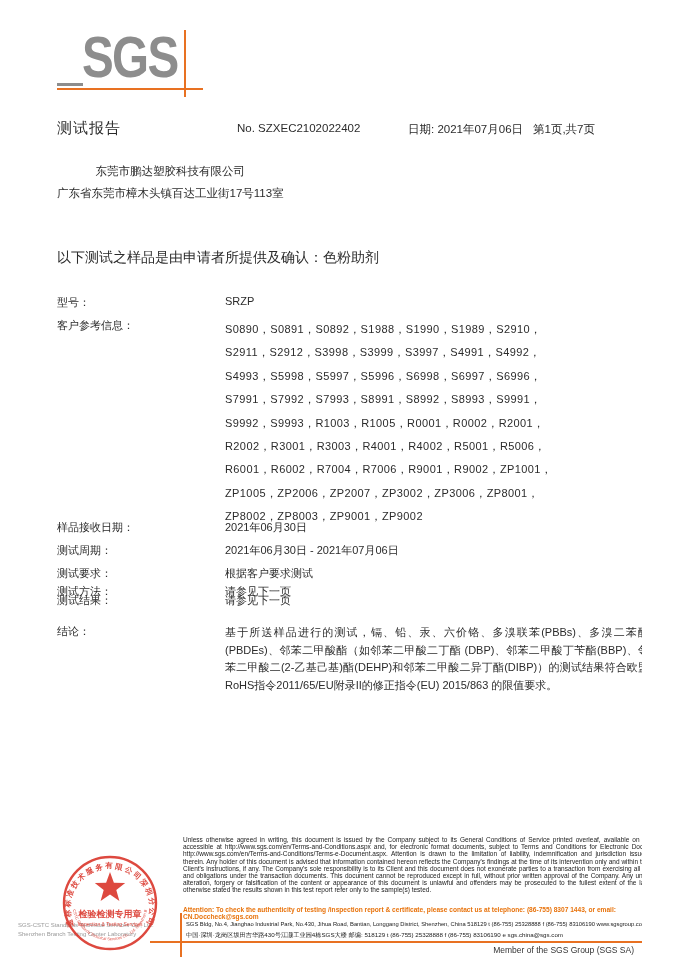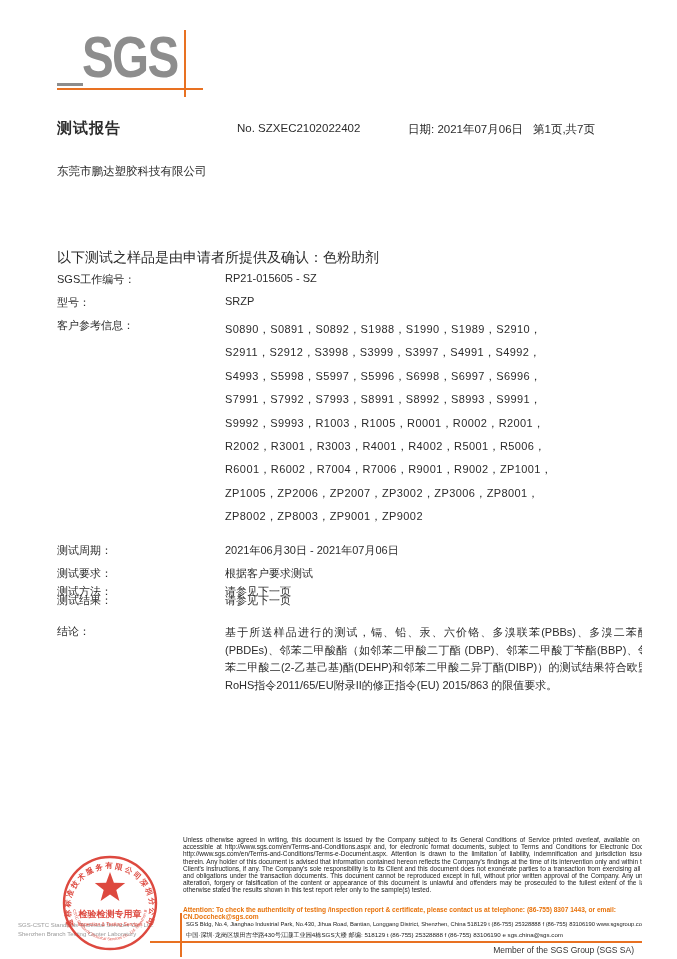--- a/index.html
+++ b/index.html
@@ -10,21 +10,21 @@
   
   .logo-text{
     position:absolute;left:82px;top:29px;line-height:56px;
     font-weight:bold;font-size:58px;color:#8d8d8d;
     transform:scaleX(.82);transform-origin:left top;letter-spacing:-2px;
   }
   .logo-underline{position:absolute;left:57px;top:83px;width:26px;height:3px;background:#8d8d8d;}
   .logo-line-h{position:absolute;left:57px;top:88px;width:146px;height:2px;background:#e87122;}
   .logo-line-v{position:absolute;left:184px;top:30px;width:2px;height:67px;background:#e87122;}
   
-  .doc-title{position:absolute;left:57px;top:119px;font-size:15px;font-weight:bold;letter-spacing:1px;}
+  .doc-title{position:absolute;left:57px;top:119px;font-size:15px;font-weight:normal;letter-spacing:1px;}
   .report-no{position:absolute;left:237px;top:122px;font-size:11.5px;}
   .report-date{position:absolute;left:408px;top:122px;font-size:11.5px;}
   .page-ind{position:absolute;left:533px;top:122px;font-size:11.5px;}
   
   .applicant{position:absolute;left:57px;top:160px;font-size:11.5px;line-height:22px;text-align:center;}
   .intro{position:absolute;left:57px;top:249px;font-size:14px;}
   
   .row{position:absolute;left:57px;display:flex;width:592px;font-size:11px;}
   .row .lbl{width:168px;flex:none;}
   .row .val{flex:1;}
@@ -60,45 +60,46 @@
   <div class="logo-line-h"></div>
   <div class="logo-line-v"></div>
 
   <div class="doc-title">测试报告</div>
   <div class="report-no">No. SZXEC2102022402</div>
   <div class="report-date">日期: 2021年07月06日</div>
   <div class="page-ind">第1页,共7页</div>
 
   <div class="applicant">
     <div>东莞市鹏达塑胶科技有限公司</div>
+    <div>广东省东莞市樟木头镇百达工业街17号113室</div>
   </div>
 
   <div class="intro">以下测试之样品是由申请者所提供及确认：色粉助剂</div>
 
-  <div class="row r-job">
-    <div class="lbl">SGS工作编号：</div>
-    <div class="val">RP21-015605 - SZ</div>
-  </div>
   <div class="row r-model">
     <div class="lbl">型号：</div>
     <div class="val">SRZP</div>
   </div>
   <div class="row r-ref">
     <div class="lbl">客户参考信息：</div>
     <div class="val ref-lines">
         <div>S0890，S0891，S0892，S1988，S1990，S1989，S2910，</div>
         <div>S2911，S2912，S3998，S3999，S3997，S4991，S4992，</div>
         <div>S4993，S5998，S5997，S5996，S6998，S6997，S6996，</div>
         <div>S7991，S7992，S7993，S8991，S8992，S8993，S9991，</div>
         <div>S9992，S9993，R1003，R1005，R0001，R0002，R2001，</div>
         <div>R2002，R3001，R3003，R4001，R4002，R5001，R5006，</div>
         <div>R6001，R6002，R7004，R7006，R9001，R9002，ZP1001，</div>
         <div>ZP1005，ZP2006，ZP2007，ZP3002，ZP3006，ZP8001，</div>
         <div>ZP8002，ZP8003，ZP9001，ZP9002</div>
       </div>
+  </div>
+  <div class="row r-recv">
+    <div class="lbl">样品接收日期：</div>
+    <div class="val">2021年06月30日</div>
   </div>
   <div class="row r-period">
     <div class="lbl">测试周期：</div>
     <div class="val">2021年06月30日 - 2021年07月06日</div>
   </div>
   <div class="row r-req">
     <div class="lbl">测试要求：</div>
     <div class="val">根据客户要求测试</div>
   </div>
   <div class="row r-method">

